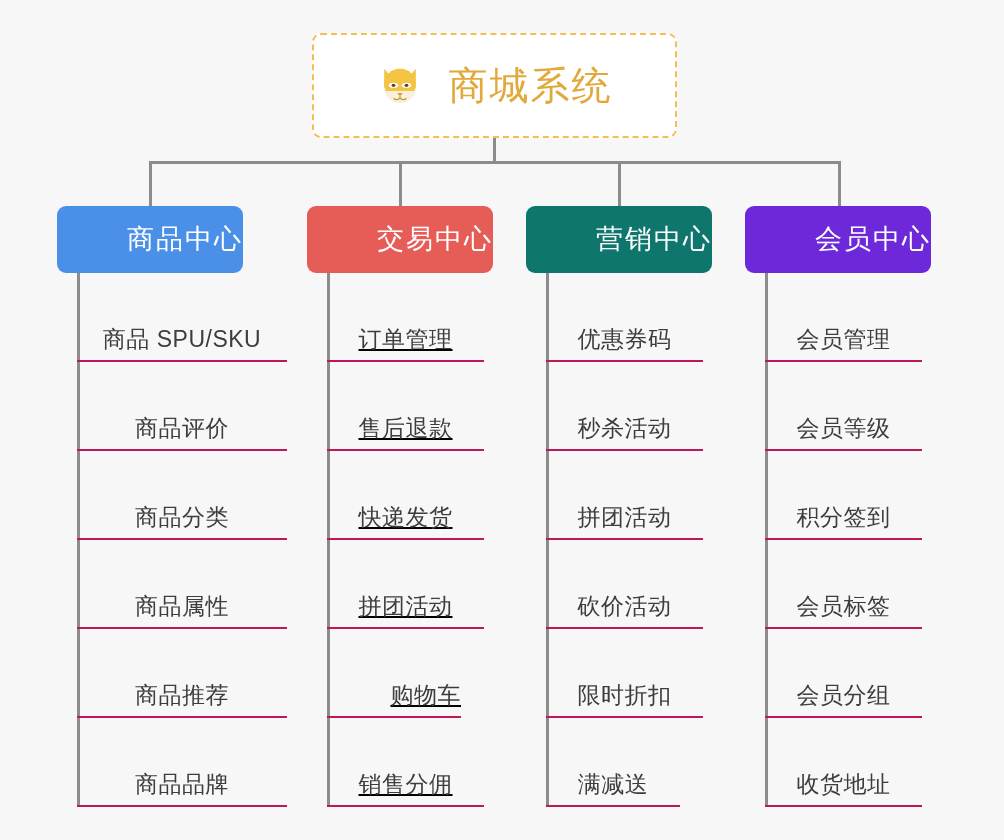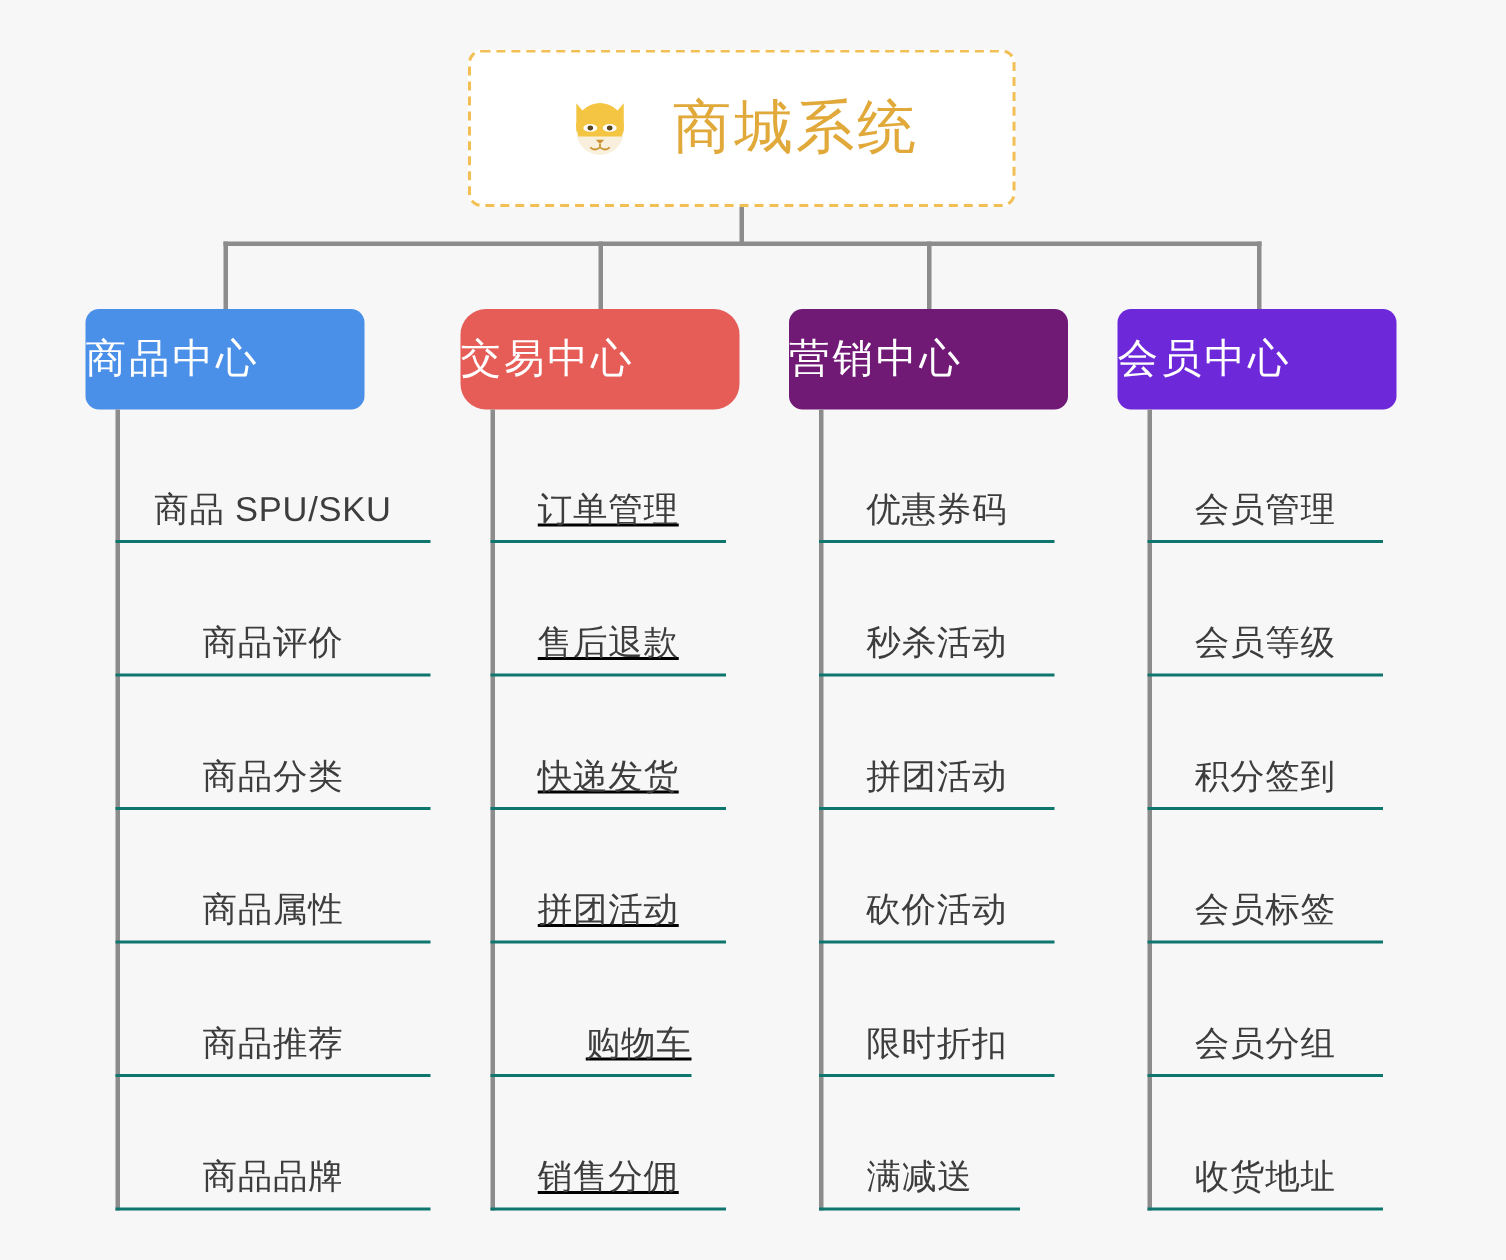--- a/index.html
+++ b/index.html
@@ -65,21 +65,21 @@
   .cat-box {
     position: absolute;
     top: 0;
     left: 0;
     width: 186px;
     height: 67px;
     box-sizing: border-box;
     border-radius: 9px;
     display: flex;
     align-items: center;
-    justify-content: flex-start;
+    justify-content: flex-end;
   }
   .cat-label {
     color: #ffffff;
     font-size: 27px;
     letter-spacing: 2px;
     line-height: 1;
     white-space: nowrap;
   }
   .trunk {
     position: absolute;
@@ -90,21 +90,21 @@
   }
   .leaves {
     position: absolute;
     left: 20px;
     top: 67px;
   }
   .leaf {
     position: relative;
     height: 89px;
     box-sizing: border-box;
-    border-bottom: 2px solid #0f766e;
+    border-bottom: 2px solid #be185d;
     display: flex;
     align-items: flex-end;
     justify-content: center;
   }
   .leaf-label {
     font-size: 23px;
     color: #3d3d3d;
     line-height: 1;
     padding-bottom: 9px;
     white-space: nowrap;
@@ -165,21 +165,21 @@
       <div class="leaf">
           <span class="leaf-label">商品推荐</span>
         </div>
       <div class="leaf">
           <span class="leaf-label">商品品牌</span>
         </div>
     </div>
   </div>
 
   <div class="branch" style="left:307px; width:200px;">
-    <div class="cat-box" style="background:#e65d58;border-radius:17px;">
+    <div class="cat-box" style="background:#e65d58;">
       <span class="cat-label">交易中心</span>
     </div>
     <div class="trunk" style="height:534px;"></div>
     <div class="leaves" style="width:157px;text-decoration:underline;">
       <div class="leaf">
           <span class="leaf-label">订单管理</span>
         </div>
       <div class="leaf">
           <span class="leaf-label">售后退款</span>
         </div>
@@ -192,21 +192,21 @@
       <div class="leaf" style="width:134px;justify-content:flex-end;">
           <span class="leaf-label">购物车</span>
         </div>
       <div class="leaf">
           <span class="leaf-label">销售分佣</span>
         </div>
     </div>
   </div>
 
   <div class="branch" style="left:526px; width:200px;">
-    <div class="cat-box" style="background:#701a75;">
+    <div class="cat-box" style="background:#0f766e;">
       <span class="cat-label">营销中心</span>
     </div>
     <div class="trunk" style="height:534px;"></div>
     <div class="leaves" style="width:157px;">
       <div class="leaf">
           <span class="leaf-label">优惠券码</span>
         </div>
       <div class="leaf">
           <span class="leaf-label">秒杀活动</span>
         </div>

